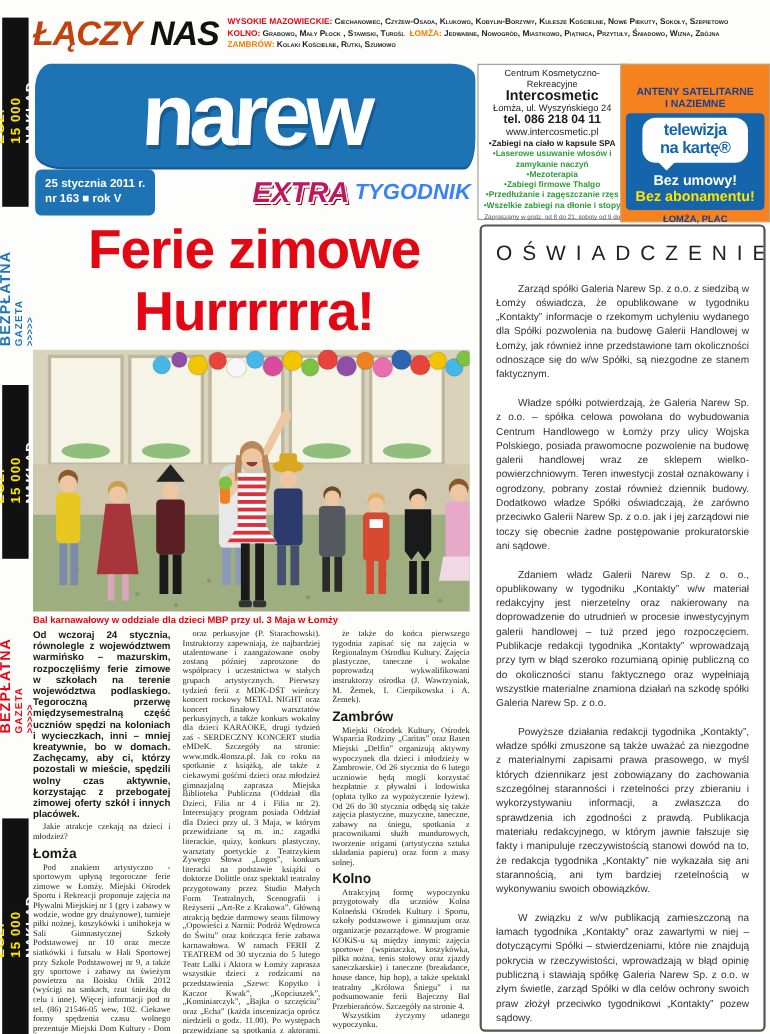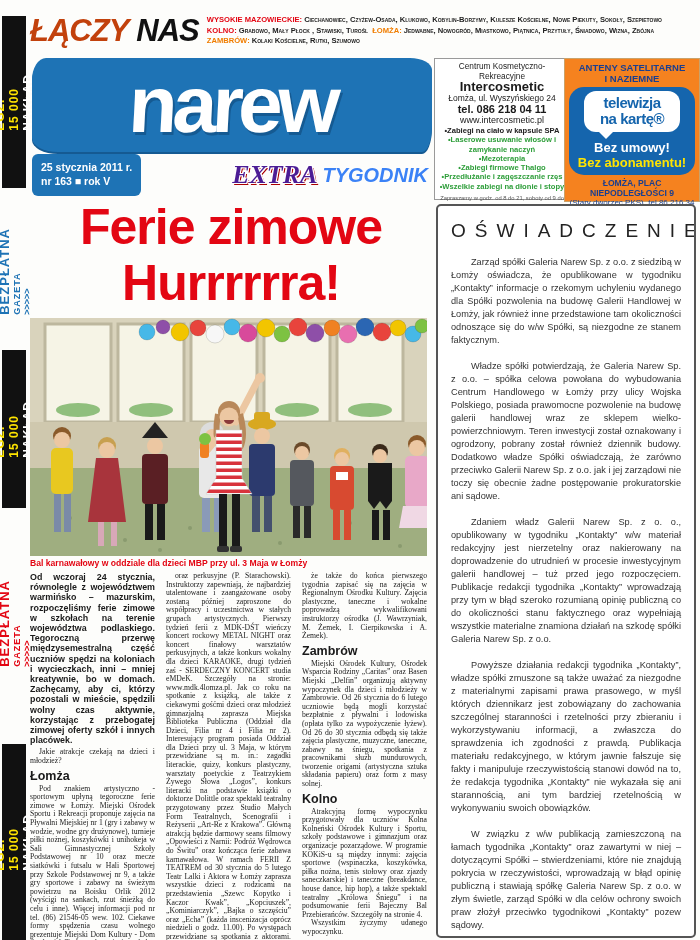--- a/index.html
+++ b/index.html
@@ -34,41 +34,41 @@
   
   .logoPanel{position:absolute;left:32px;top:58px;width:400px;height:94px;background:#1e73b5;
         border-radius:14px 22px 10px 26px/22px 12px 26px 14px;display:flex;align-items:center;justify-content:center;
         box-shadow:0 2px 0 #155a92;}
   .logoText{color:#fff;font-size:80px;font-weight:900;letter-spacing:-5px;line-height:80px;
         transform:skewX(-3deg);text-shadow:2px 3px 0 #155a92;}
   .mastRow{position:absolute;left:32px;top:154px;width:400px;height:42px;display:flex;justify-content:space-between;align-items:stretch;}
   .dateBox,.webBox{background:#1e73b5;border-radius:6px;color:#fff;font-weight:bold;font-size:10.5px;
         line-height:14px;padding:6px 9px;}
   .extraBox{display:flex;align-items:center;gap:5px;padding:0 4px;}
-  .extra{font-size:26px;font-weight:900;font-style:italic;color:#4c1d95;
-        text-shadow:-1px -1px 0 #fff,1px -1px 0 #fff,-1px 1px 0 #fff,1px 1px 0 #fff,2px 2px 0 #a00;font-family:Liberation Serif, serif;}
+  .extra{font-size:26px;font-weight:900;font-style:italic;color:#be185d;
+        text-shadow:-1px -1px 0 #fff,1px -1px 0 #fff,-1px 1px 0 #fff,1px 1px 0 #fff,2px 2px 0 #a00;}
   .tyg{font-size:20px;font-weight:900;font-style:italic;color:#3b82f6;letter-spacing:0;}
   .dateBox span,.webBox span{display:block;}
 
   
   .adInter{position:absolute;left:434px;top:58px;width:128px;height:136px;border:1px solid #9a9a9a;
         background:#fff;padding:2px 3px;text-align:center;font-size:8px;line-height:10px;}
   .adInter .h{font-size:8.3px;color:#222;}
   .adInter .nm{font-size:13px;font-weight:bold;margin:1px 0;}
   .adInter .ad1{font-size:8.5px;}
   .adInter .ph{font-size:11px;font-weight:bold;margin:1px 0;}
   .adInter .wb{font-size:9px;margin-bottom:1px;}
   .adInter .sv{display:block;color:#2e9e3a;font-weight:bold;font-size:7.6px;line-height:9.3px;}
   .adInter .sv.first{color:#222;}
   .adInter .hrs{font-size:5.8px;color:#555;margin-top:2px;display:block;}
 
   .adTv{position:absolute;left:564px;top:58px;width:134px;height:142px;background:#f5821f;
         border:1px solid #caa26a;text-align:center;}
-  .adTv .hd{color:#1b3f8f;font-weight:900;font-size:9.5px;line-height:11px;padding-top:3px;}
-  .adTv .bluebox{background:#1565ad;margin:3px 4px;border-radius:15px;padding:4px 0 5px;}
+  .adTv .hd{color:#1b3f8f;font-weight:900;font-size:9.5px;line-height:11px;padding-top:19px;}
+  .adTv .bluebox{background:#1565ad;margin:3px 4px;border-radius:4px;padding:4px 0 5px;}
   .bubble{position:relative;background:#fff;border-radius:12px;width:92px;margin:0 auto;padding:4px 2px 5px;}
   .bubble:after{content:"";position:absolute;left:14px;bottom:-7px;border:8px solid transparent;border-top-color:#fff;border-bottom:0;}
   .bubble span{display:block;color:#1565ad;font-weight:900;font-size:15px;line-height:16px;letter-spacing:-.5px;}
   .adTv .l1{color:#fff;font-weight:900;font-size:13px;margin-top:8px;}
   .adTv .l2{color:#ffe400;font-weight:900;font-size:13px;}
   .adTv .addr{color:#1b3f8f;font-weight:900;font-size:8.6px;line-height:10px;}
   .adTv .addr2{color:#1b3f8f;font-size:8px;line-height:10px;}
   .adTv .zap{color:#1b3f8f;font-weight:900;font-size:9px;}
   .adTv .sig{font-family:"Liberation Serif",serif;font-style:italic;color:#7a2a2a;font-size:11px;}
 

